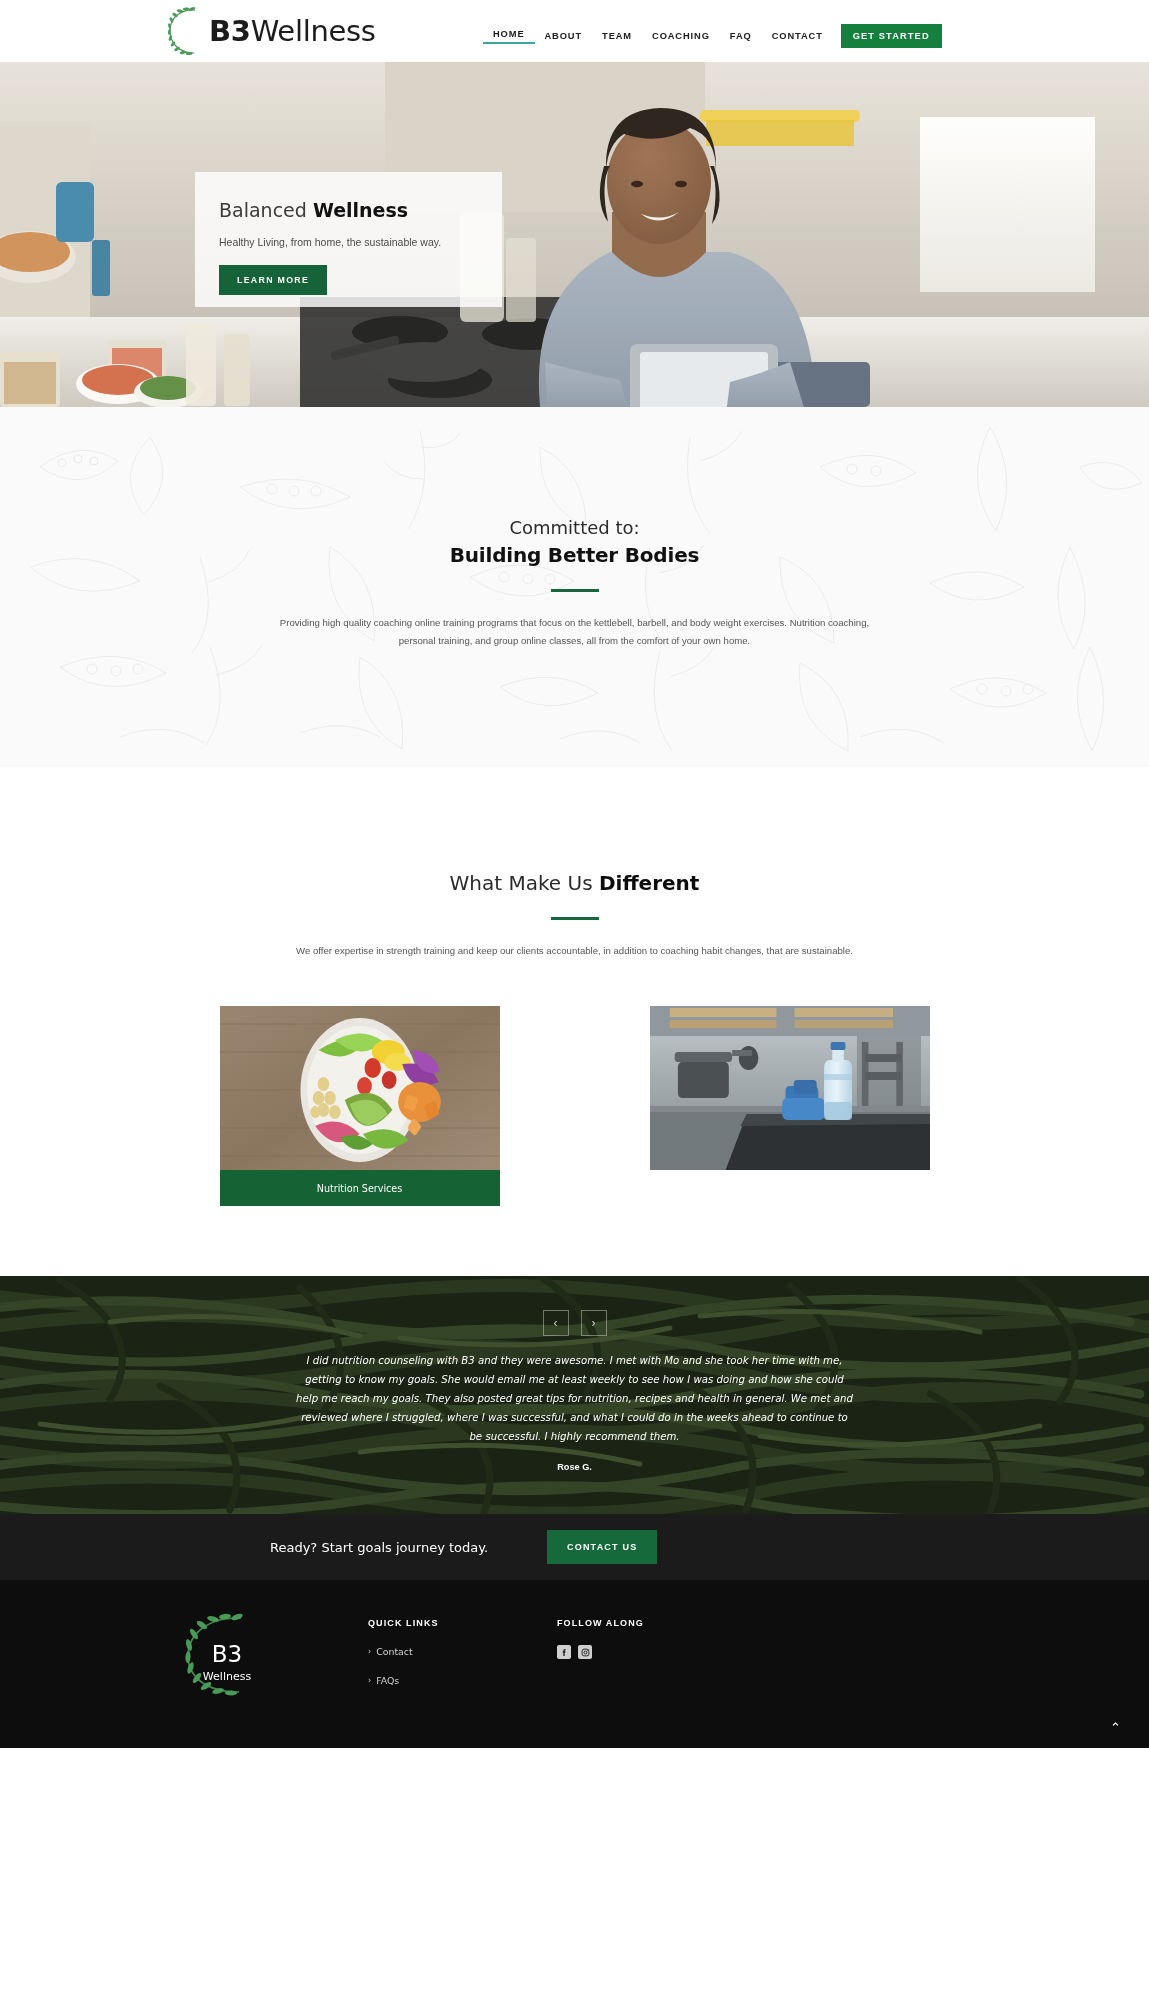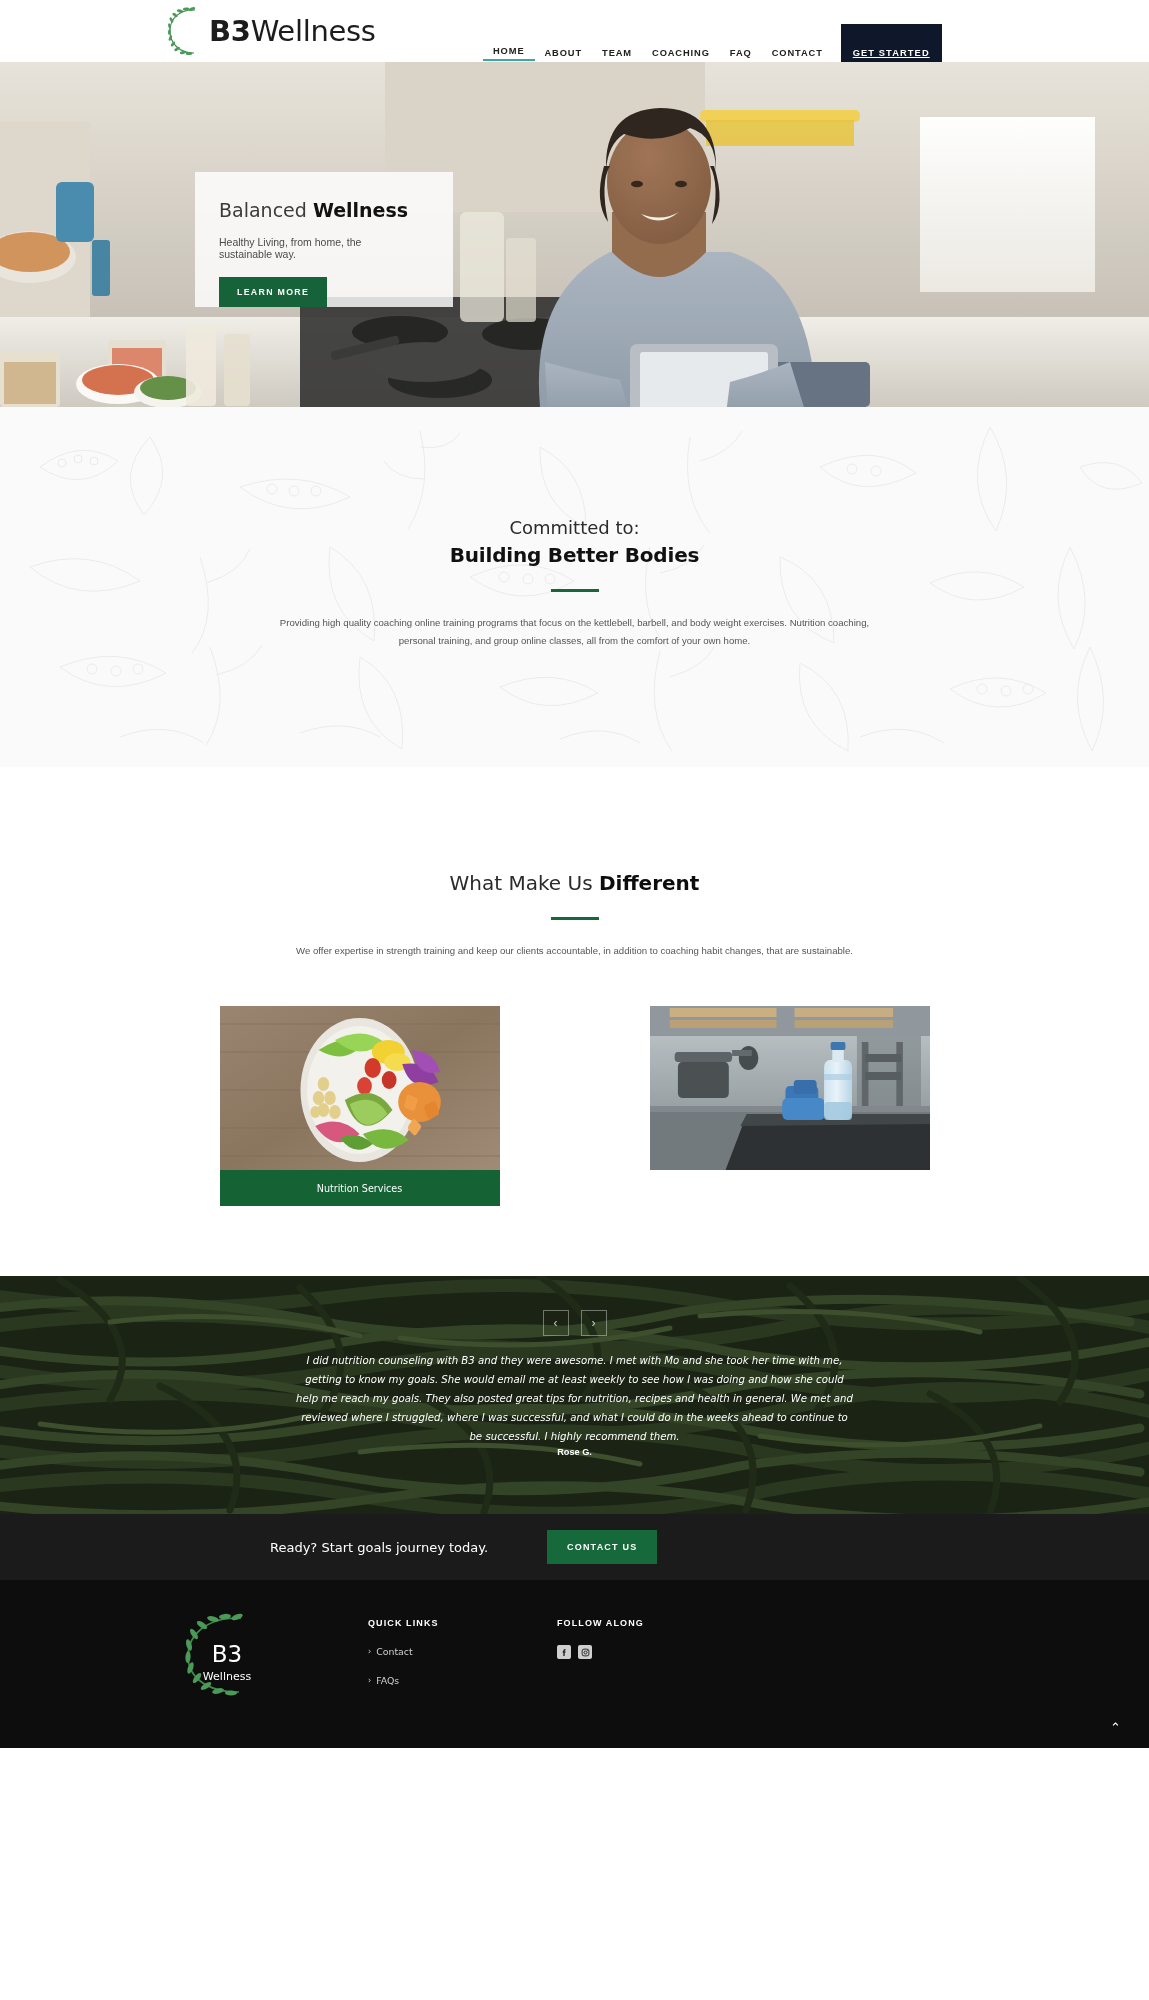--- a/index.html
+++ b/index.html
@@ -55,48 +55,47 @@
     padding: 0 10px;
     white-space: nowrap;
     font-family: "Liberation Sans", sans-serif;
   }
   .nav a.active {
     border-bottom: 2px solid #3aa8a0;
     padding-bottom: 3px;
     color: #21201f;
   }
   .btn-started {
-    background: #0f172a;
+    background: #15803d;
     color: #fff;
     font-size: 9.3px;
     font-weight: 700;
     letter-spacing: 1.1px;
-    padding: 24px 12px;
+    padding: 7px 12px;
     border: none;
     margin-left: 8px;
     cursor: pointer;
     font-family: "Liberation Sans", sans-serif;
     white-space: nowrap;
-    text-decoration: underline;
   }
 
   
   .hero {
     position: relative;
     height: 345px;
     width: 1149px;
     overflow: hidden;
     background: #c9c3bb;
   }
   .hero-bg { position: absolute; inset: 0; }
   .hero-card {
     position: absolute;
     left: 195px;
     top: 110px;
-    width: 258px;
+    width: 307px;
     height: 135px;
     background: rgba(255,255,255,0.82);
     padding: 27px 36px 20px 24px;
   }
   .hero-title {
     font-family: "DejaVu Sans", sans-serif;
     font-size: 19px;
     color: #3b3b3b;
     font-weight: 400;
     line-height: 1.2;
@@ -235,20 +234,21 @@
     text-align: center;
   }
   .quote-text {
     color: #fff;
     font-size: 10.2px;
     line-height: 1.85;
     font-style: italic;
     font-family: "DejaVu Sans", sans-serif;
   }
   .quote-author {
+    margin-top: 15px;
     color: #fff;
     font-size: 9.2px;
     font-weight: 700;
     font-family: "Liberation Sans", sans-serif;
   }
   .qmark {
     position: absolute; z-index: 4;
     color: rgba(255,255,255,0.30);
     font-size: 44px;
     font-family: "DejaVu Serif", serif;

